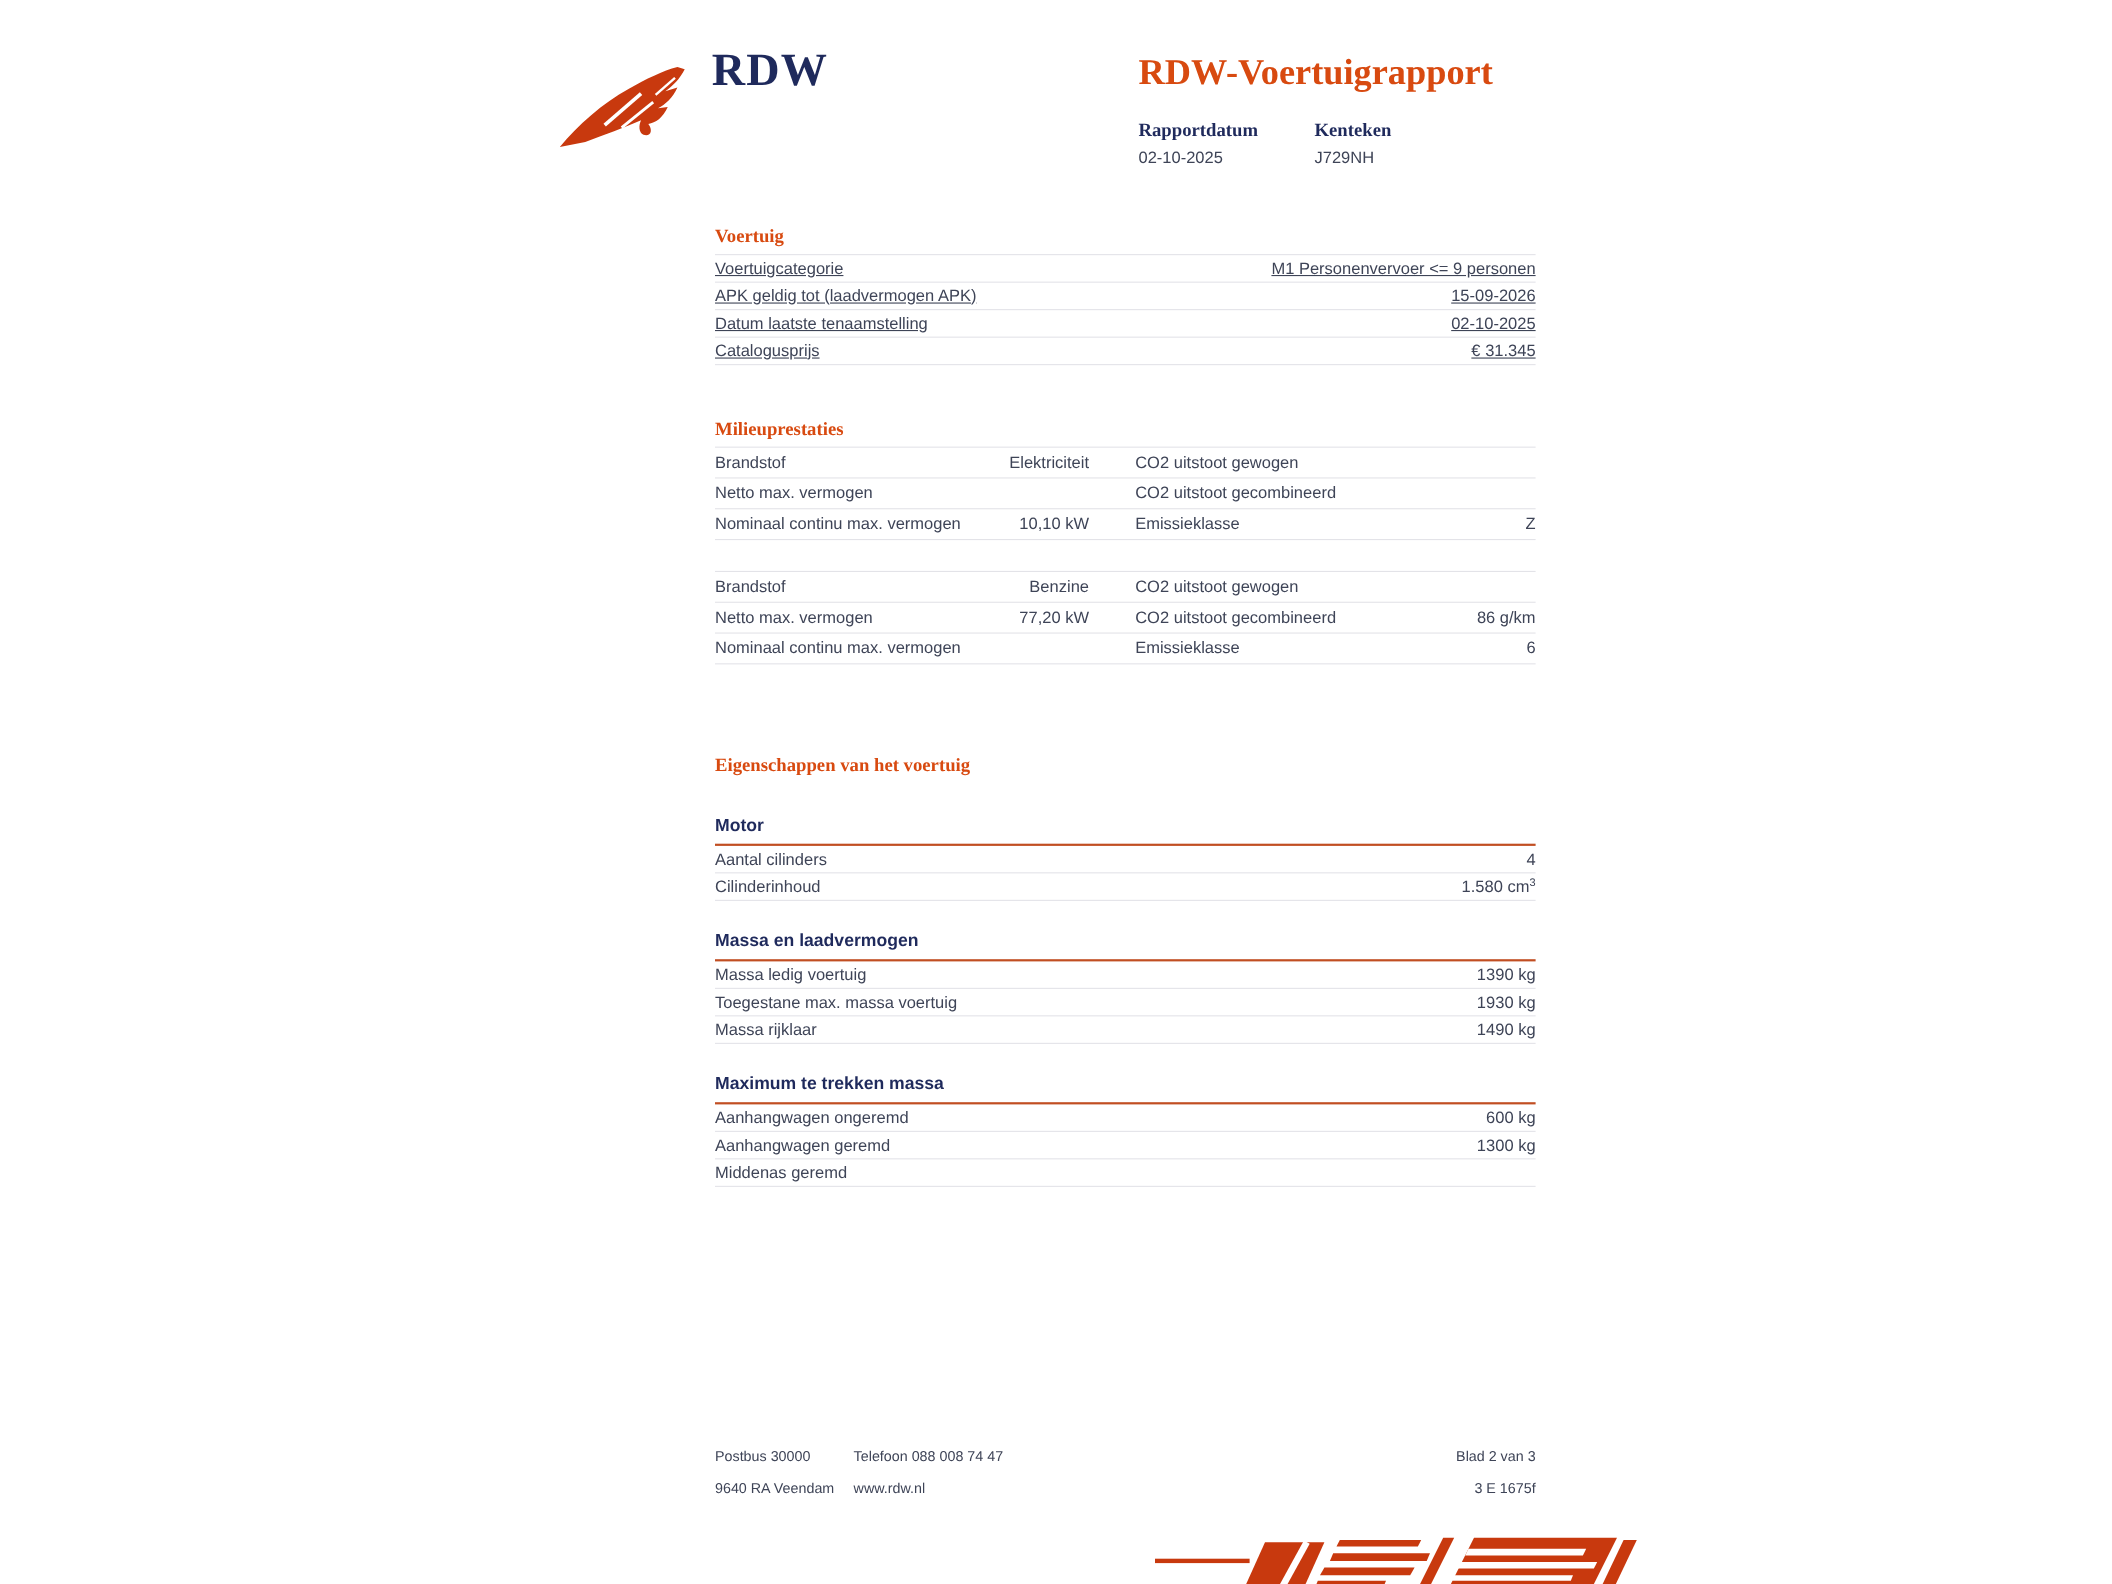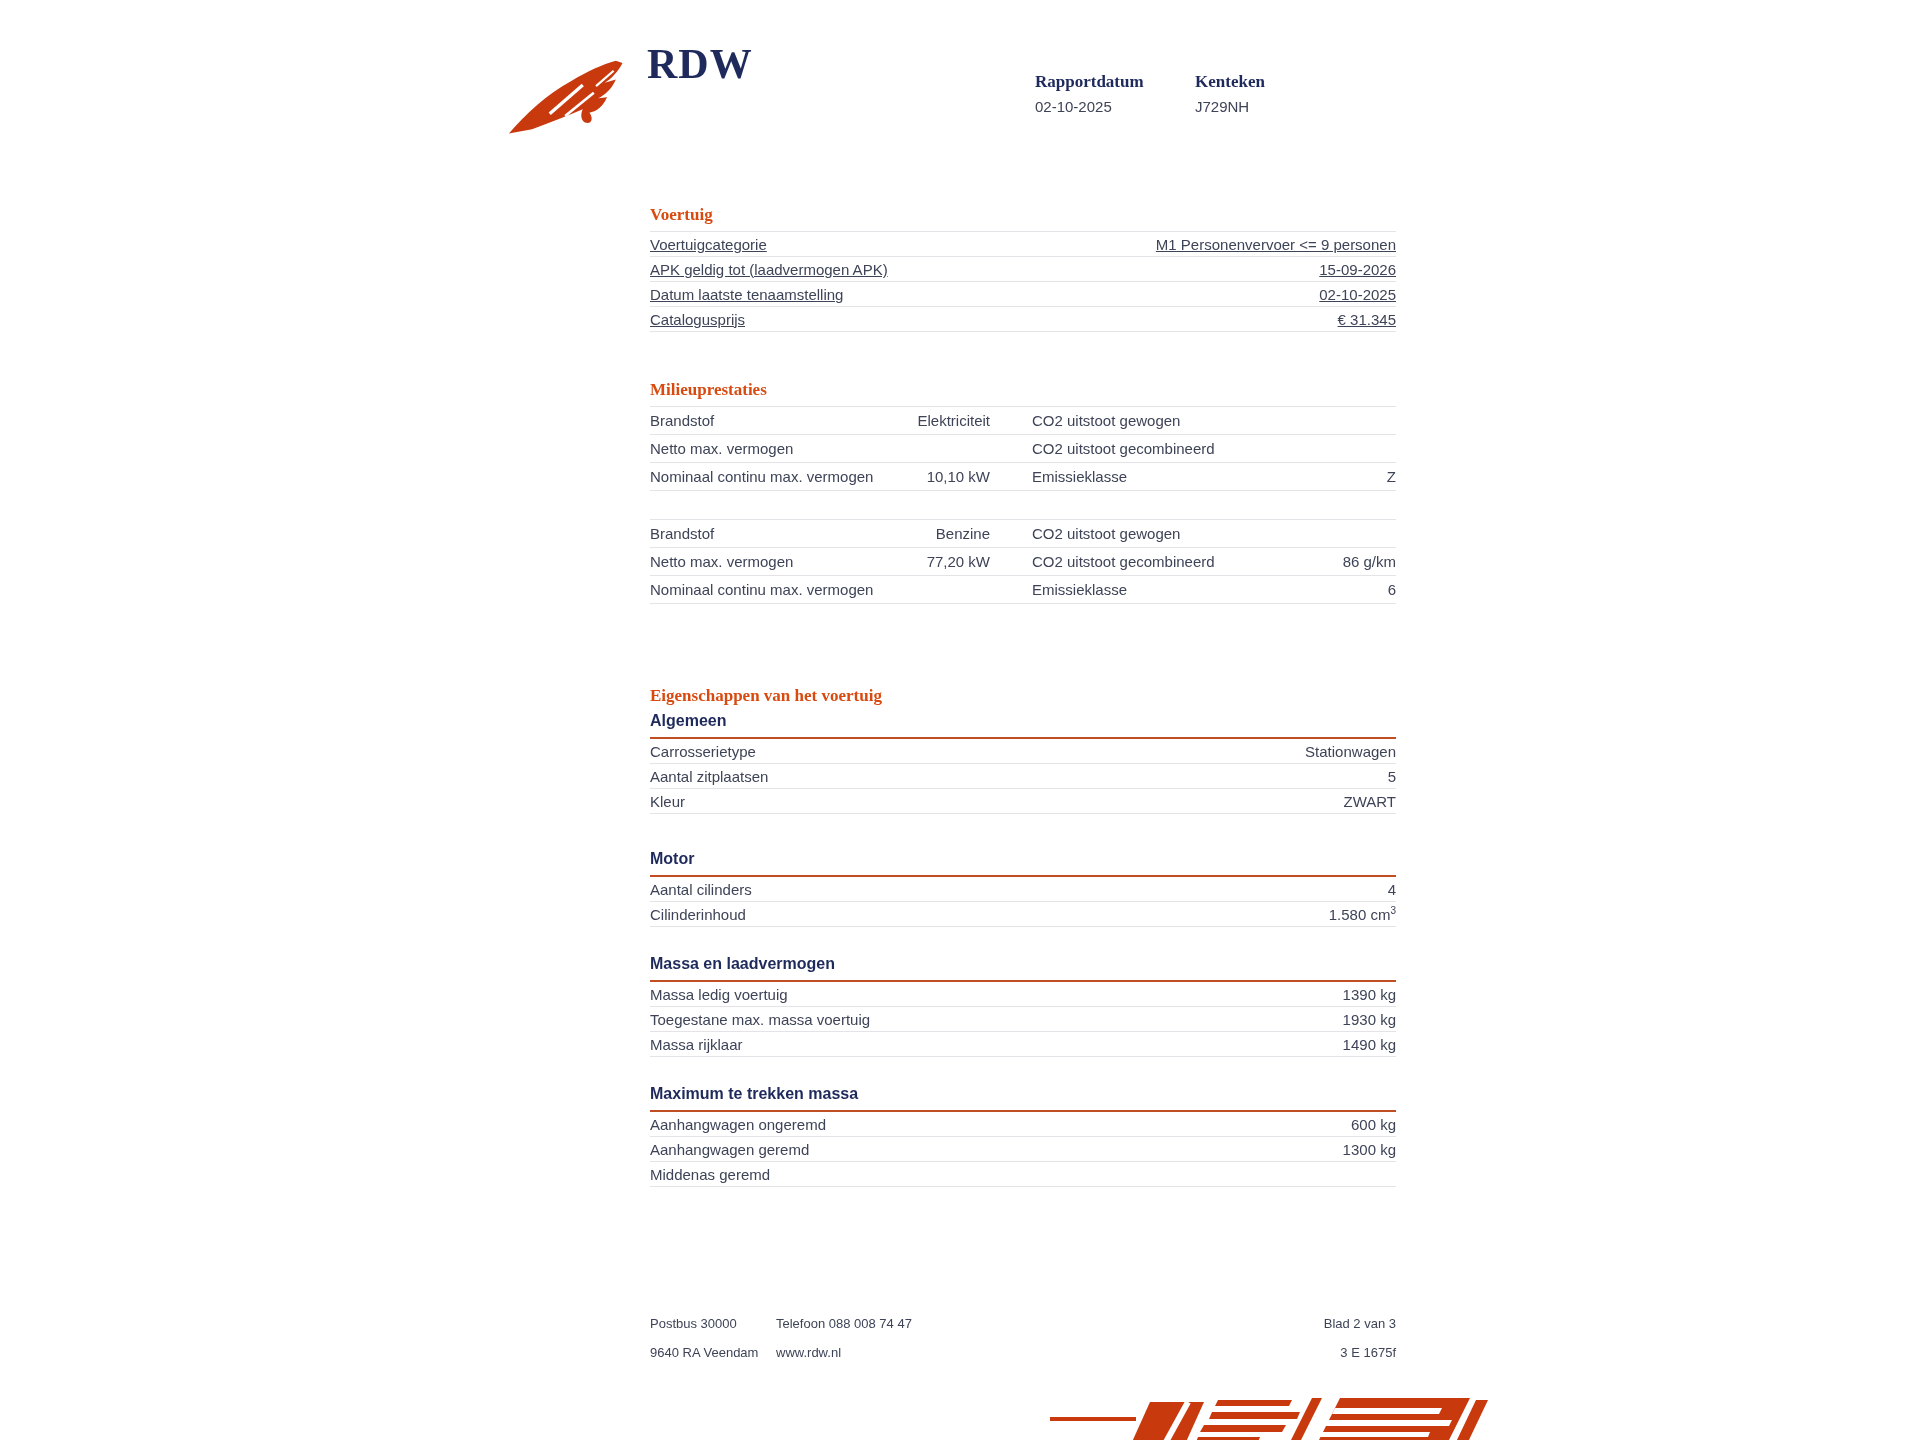--- a/index.html
+++ b/index.html
@@ -107,20 +107,21 @@
       C 68 62, 68 56, 70 52
       C 56 58, 40 64, 24 70 Z"></path>
     <line x1="40" y1="56" x2="70" y2="30" stroke="#ffffff" stroke-width="3"></line>
     <line x1="54" y1="58" x2="80" y2="37" stroke="#ffffff" stroke-width="2.4"></line>
     <line x1="82" y1="31" x2="98" y2="17" stroke="#ffffff" stroke-width="2"></line>
   </svg>
   <div class="logo-word">RDW</div>
 </div>
 
 <div class="title-block">
+  <div class="doc-title">RDW-Voertuigrapport</div>
   <div class="meta-row">
     <div class="meta-col1">
       <div class="meta-label">Rapportdatum</div>
       <div class="meta-value">02-10-2025</div>
     </div>
     <div>
       <div class="meta-label">Kenteken</div>
       <div class="meta-value">J729NH</div>
     </div>
   </div>
@@ -191,35 +192,20 @@
       <span class="m-l1">Nominaal continu max. vermogen</span>
       <span class="m-v1"></span>
       <span class="m-sp"></span>
       <span class="m-l2">Emissieklasse</span>
       <span class="m-v2">6</span>
     </div>
   </div>
 
   <div class="sec-heading eigenschappen">Eigenschappen van het voertuig</div>
 
-  <div class="sub-block algemeen">
-    <div class="sub-title">Algemeen</div>
-    <div class="row">
-      <span class="lbl">Carrosserietype</span>
-      <span class="val">Stationwagen</span>
-    </div>
-    <div class="row">
-      <span class="lbl">Aantal zitplaatsen</span>
-      <span class="val">5</span>
-    </div>
-    <div class="row">
-      <span class="lbl">Kleur</span>
-      <span class="val">ZWART</span>
-    </div>
-  </div>
 
   <div class="sub-block motor">
     <div class="sub-title">Motor</div>
     <div class="row">
       <span class="lbl">Aantal cilinders</span>
       <span class="val">4</span>
     </div>
     <div class="row">
       <span class="lbl">Cilinderinhoud</span>
       <span class="val"><span>1.580 cm</span><sup>3</sup></span>

